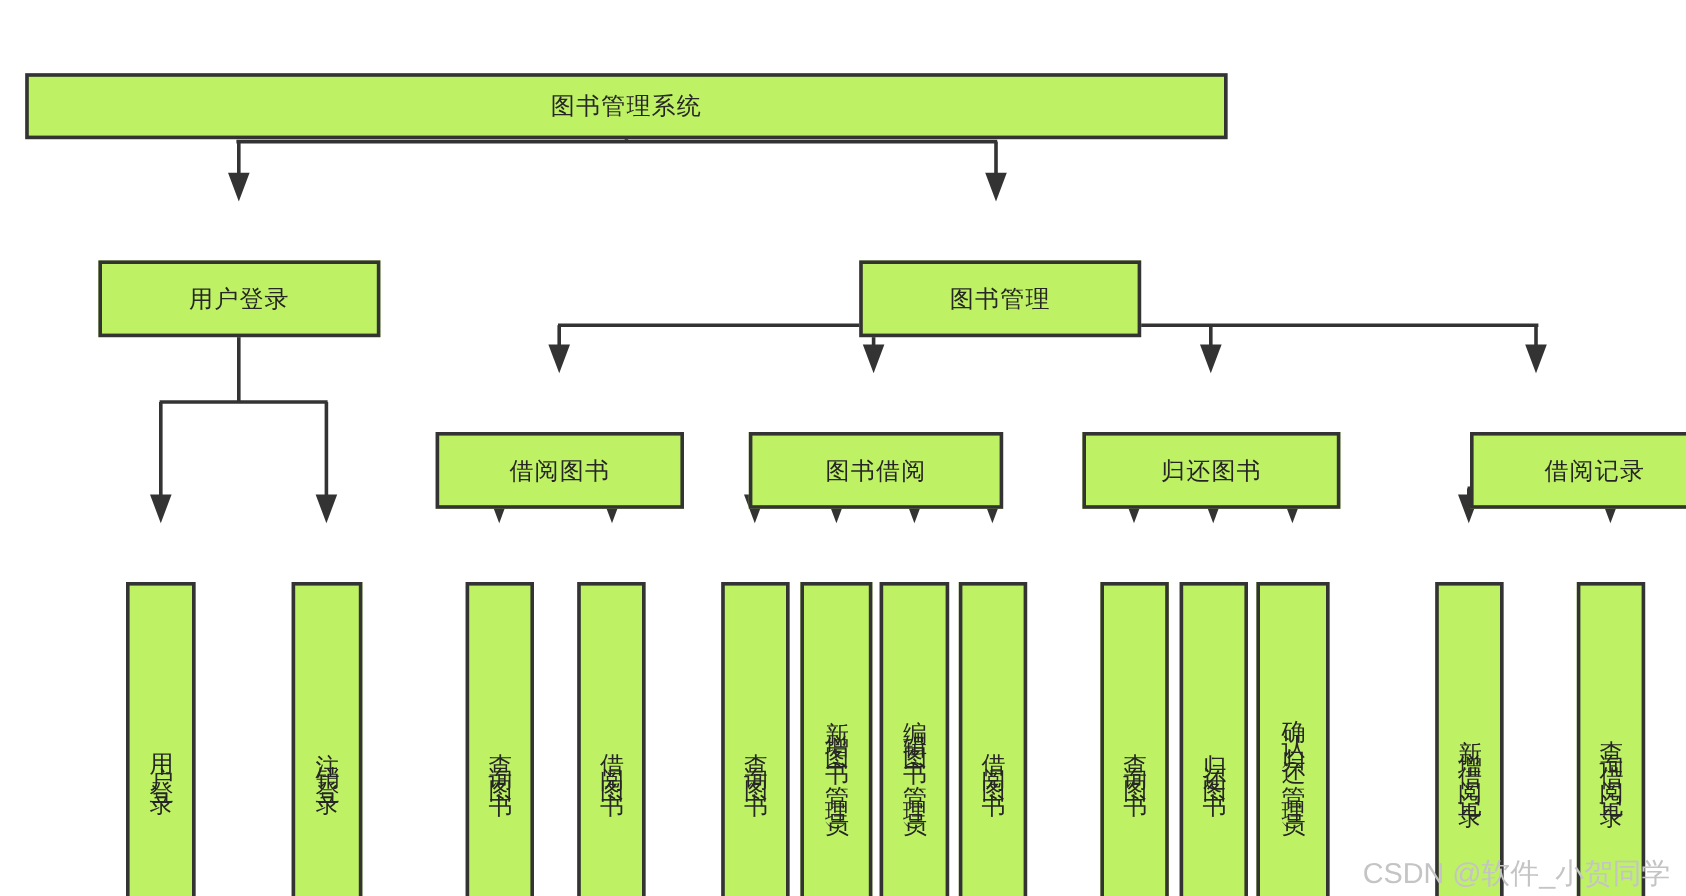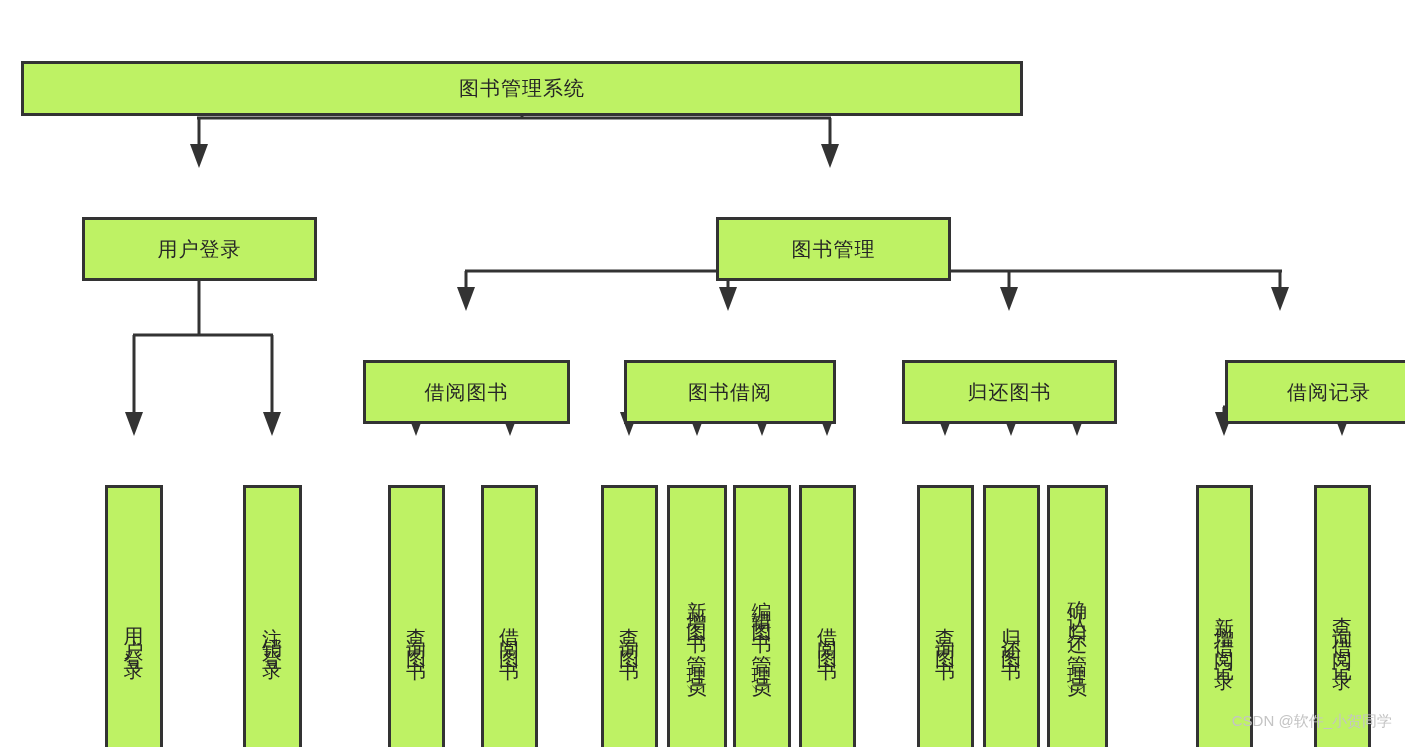--- a/index.html
+++ b/index.html
@@ -35,21 +35,21 @@
   }
   .vbox .lbl{
     writing-mode:vertical-rl;
     font-size:20px;
     letter-spacing:11px;
     line-height:1;
   }
   .watermark{
     position:absolute;
     top:712px;right:13px;
-    font-size:15px;
+    font-size:24px;
     color:var(--watermark);
     white-space:nowrap;
     margin-left:24px;
   }
 </style>
 </head>
 <body>
 
 <div class="canvas">
 

